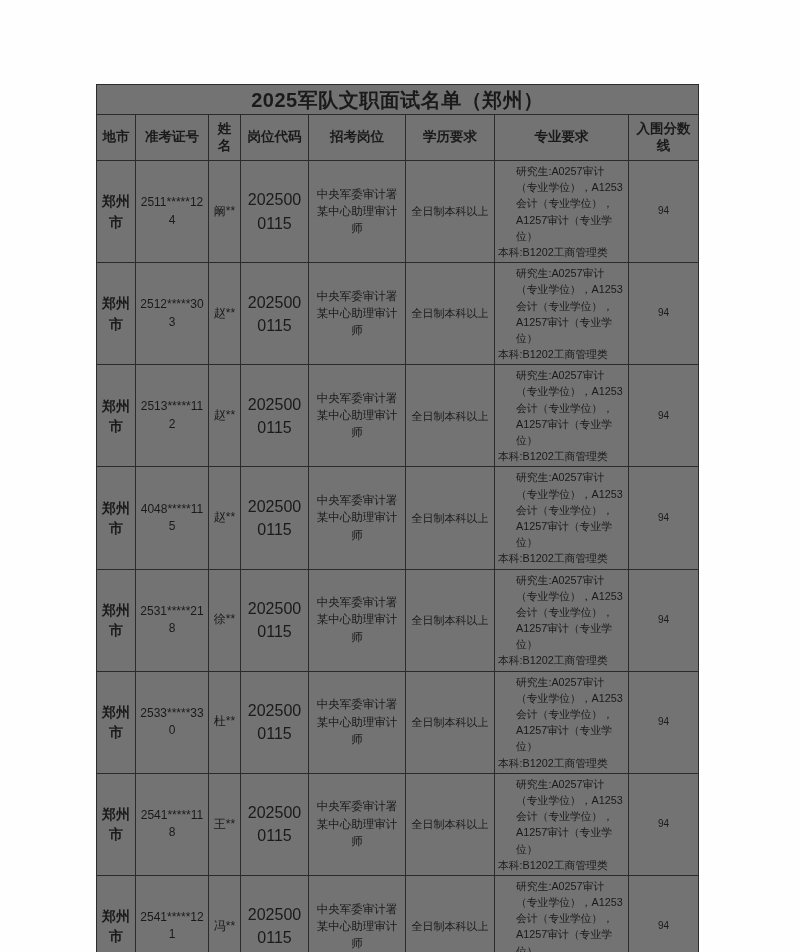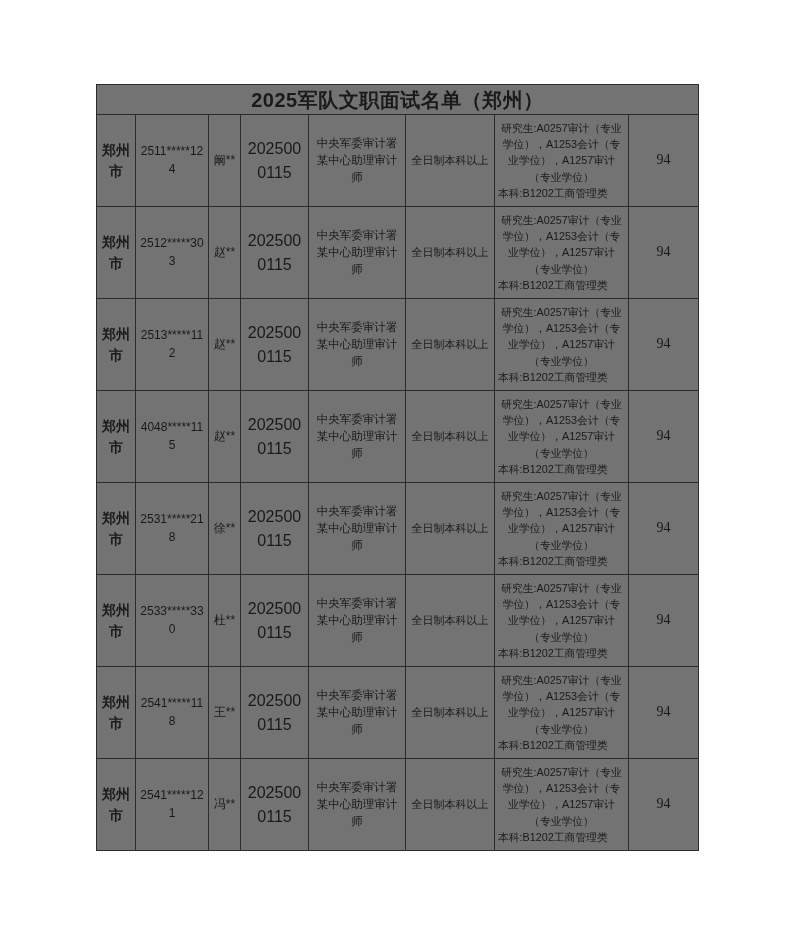--- a/index.html
+++ b/index.html
@@ -73,29 +73,30 @@
   tbody td {
     font-size: 11.5px;
     line-height: 1.45;
   }
   td.city   { font-size: 14px; font-weight: bold; }
   td.ticket { font-size: 12px; word-break: break-all; }
   td.name   { font-size: 12px; }
   td.code   { font-size: 16px; word-break: break-all; margin-top: 36px; }
   td.post   { font-size: 11.5px; line-height: 1.5; }
   td.edu    { font-size: 11px; line-height: 1.5; }
-  td.score  { font-size: 14px; font-family: Liberation Serif, serif; }
+  td.score  { font-size: 10px; }
   td.major  {
     font-size: 10.8px;
     line-height: 1.5;
     padding: 3px 2px;
   }
   .major-grad {
     display: block;
-    text-align: center;
+    text-align: left;
+    margin-left: 18px;
   }
   .major-under {
     display: block;
     text-align: left;
     margin-top: 0px;
   }
 </style>
 </head>
 <body>
 
@@ -109,20 +110,30 @@
         <col class="c-code">
         <col class="c-post">
         <col class="c-edu">
         <col class="c-major">
         <col class="c-score">
       </colgroup>
       <thead>
         <tr>
           <th class="title-cell" colspan="8">2025军队文职面试名单（郑州）</th>
         </tr>
+        <tr>
+          <th>地市</th>
+          <th>准考证号</th>
+          <th>姓名</th>
+          <th>岗位代码</th>
+          <th>招考岗位</th>
+          <th>学历要求</th>
+          <th>专业要求</th>
+          <th>入围分数线</th>
+        </tr>
       </thead>
       <tbody>
         <tr>
           <td class="city">郑州市</td>
           <td class="ticket">2511*****124</td>
           <td class="name">阚**</td>
           <td class="code">2025000115</td>
           <td class="post">中央军委审计署某中心助理审计师</td>
           <td class="edu">全日制本科以上</td>
           <td class="major">

